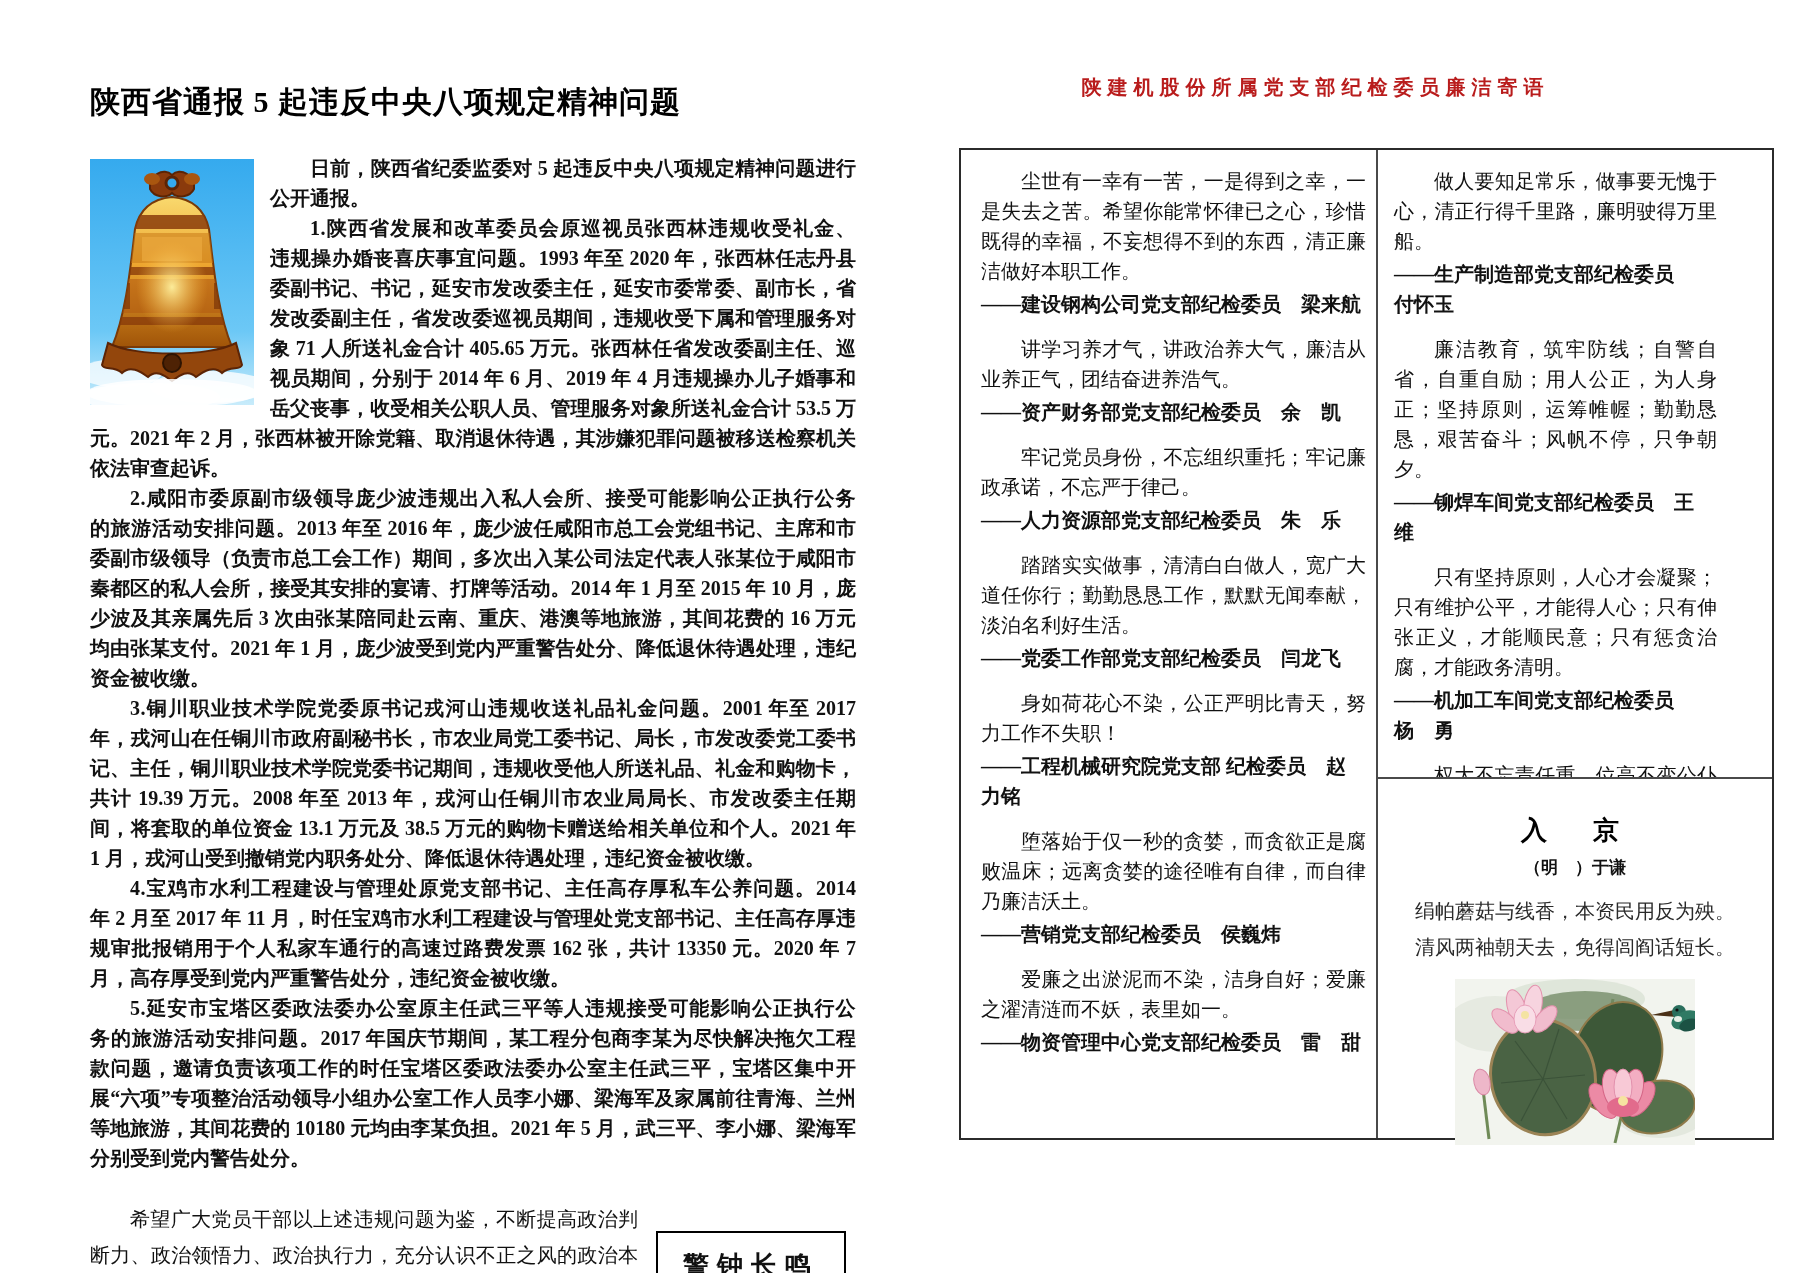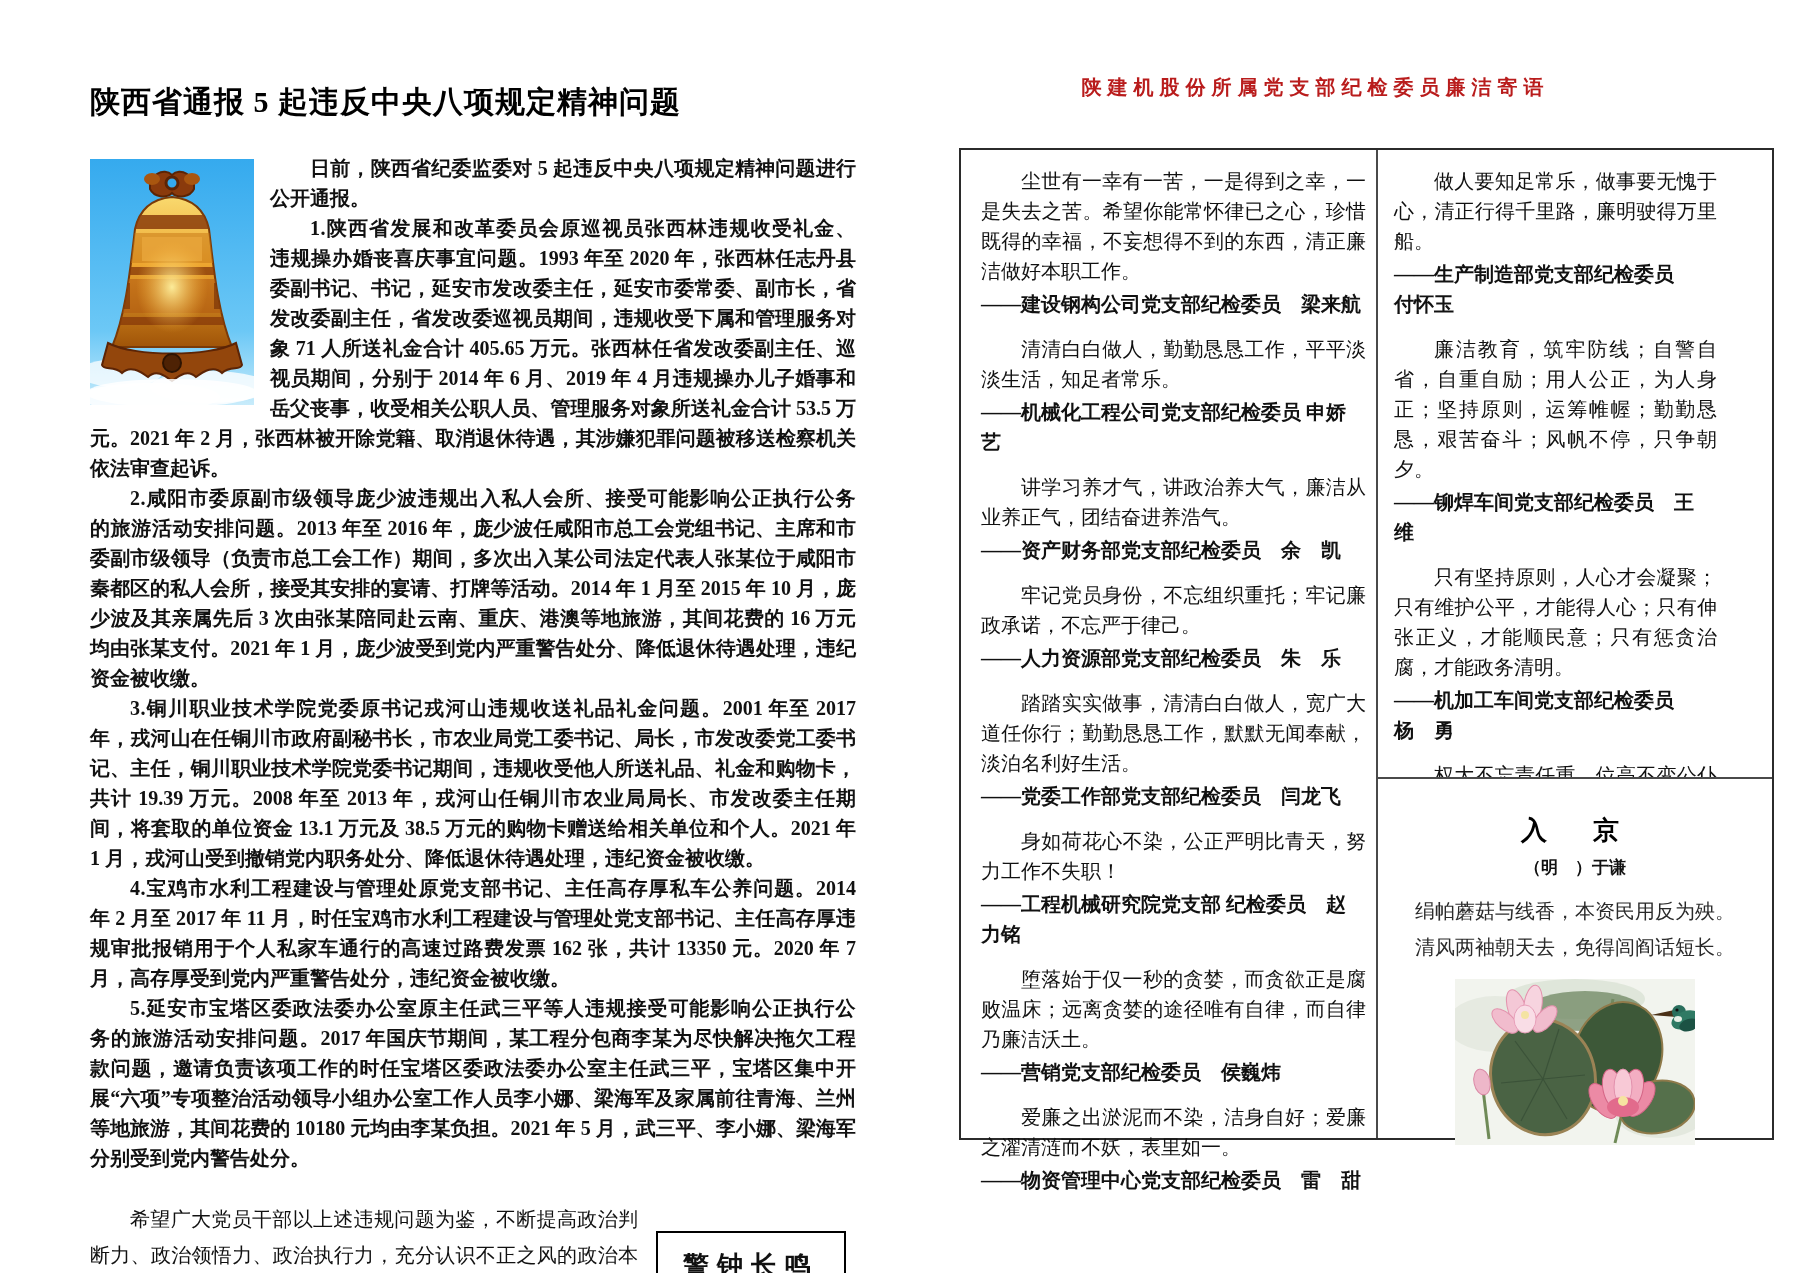--- a/index.html
+++ b/index.html
@@ -116,24 +116,20 @@
 <div class="rp-title">陕建机股份所属党支部纪检委员廉洁寄语</div>
 
 <div class="right-box">
 
   <div class="rb-left">
     <div class="quote">
       <p class="q-text">尘世有一幸有一苦，一是得到之幸，一是失去之苦。希望你能常怀律已之心，珍惜既得的幸福，不妄想得不到的东西，清正廉洁做好本职工作。</p>
       <p class="q-attr">——建设钢构公司党支部纪检委员　梁来航</p>
     </div>
     <div class="quote">
-      <p class="q-text">清清白白做人，勤勤恳恳工作，平平淡淡生活，知足者常乐。</p>
-      <p class="q-attr">——机械化工程公司党支部纪检委员 申娇艺</p>
-    </div>
-    <div class="quote">
       <p class="q-text">讲学习养才气，讲政治养大气，廉洁从业养正气，团结奋进养浩气。</p>
       <p class="q-attr">——资产财务部党支部纪检委员　余　凯</p>
     </div>
     <div class="quote">
       <p class="q-text">牢记党员身份，不忘组织重托；牢记廉政承诺，不忘严于律己。</p>
       <p class="q-attr">——人力资源部党支部纪检委员　朱　乐</p>
     </div>
     <div class="quote">
       <p class="q-text">踏踏实实做事，清清白白做人，宽广大道任你行；勤勤恳恳工作，默默无闻奉献，淡泊名利好生活。</p>
       <p class="q-attr">——党委工作部党支部纪检委员　闫龙飞</p>

